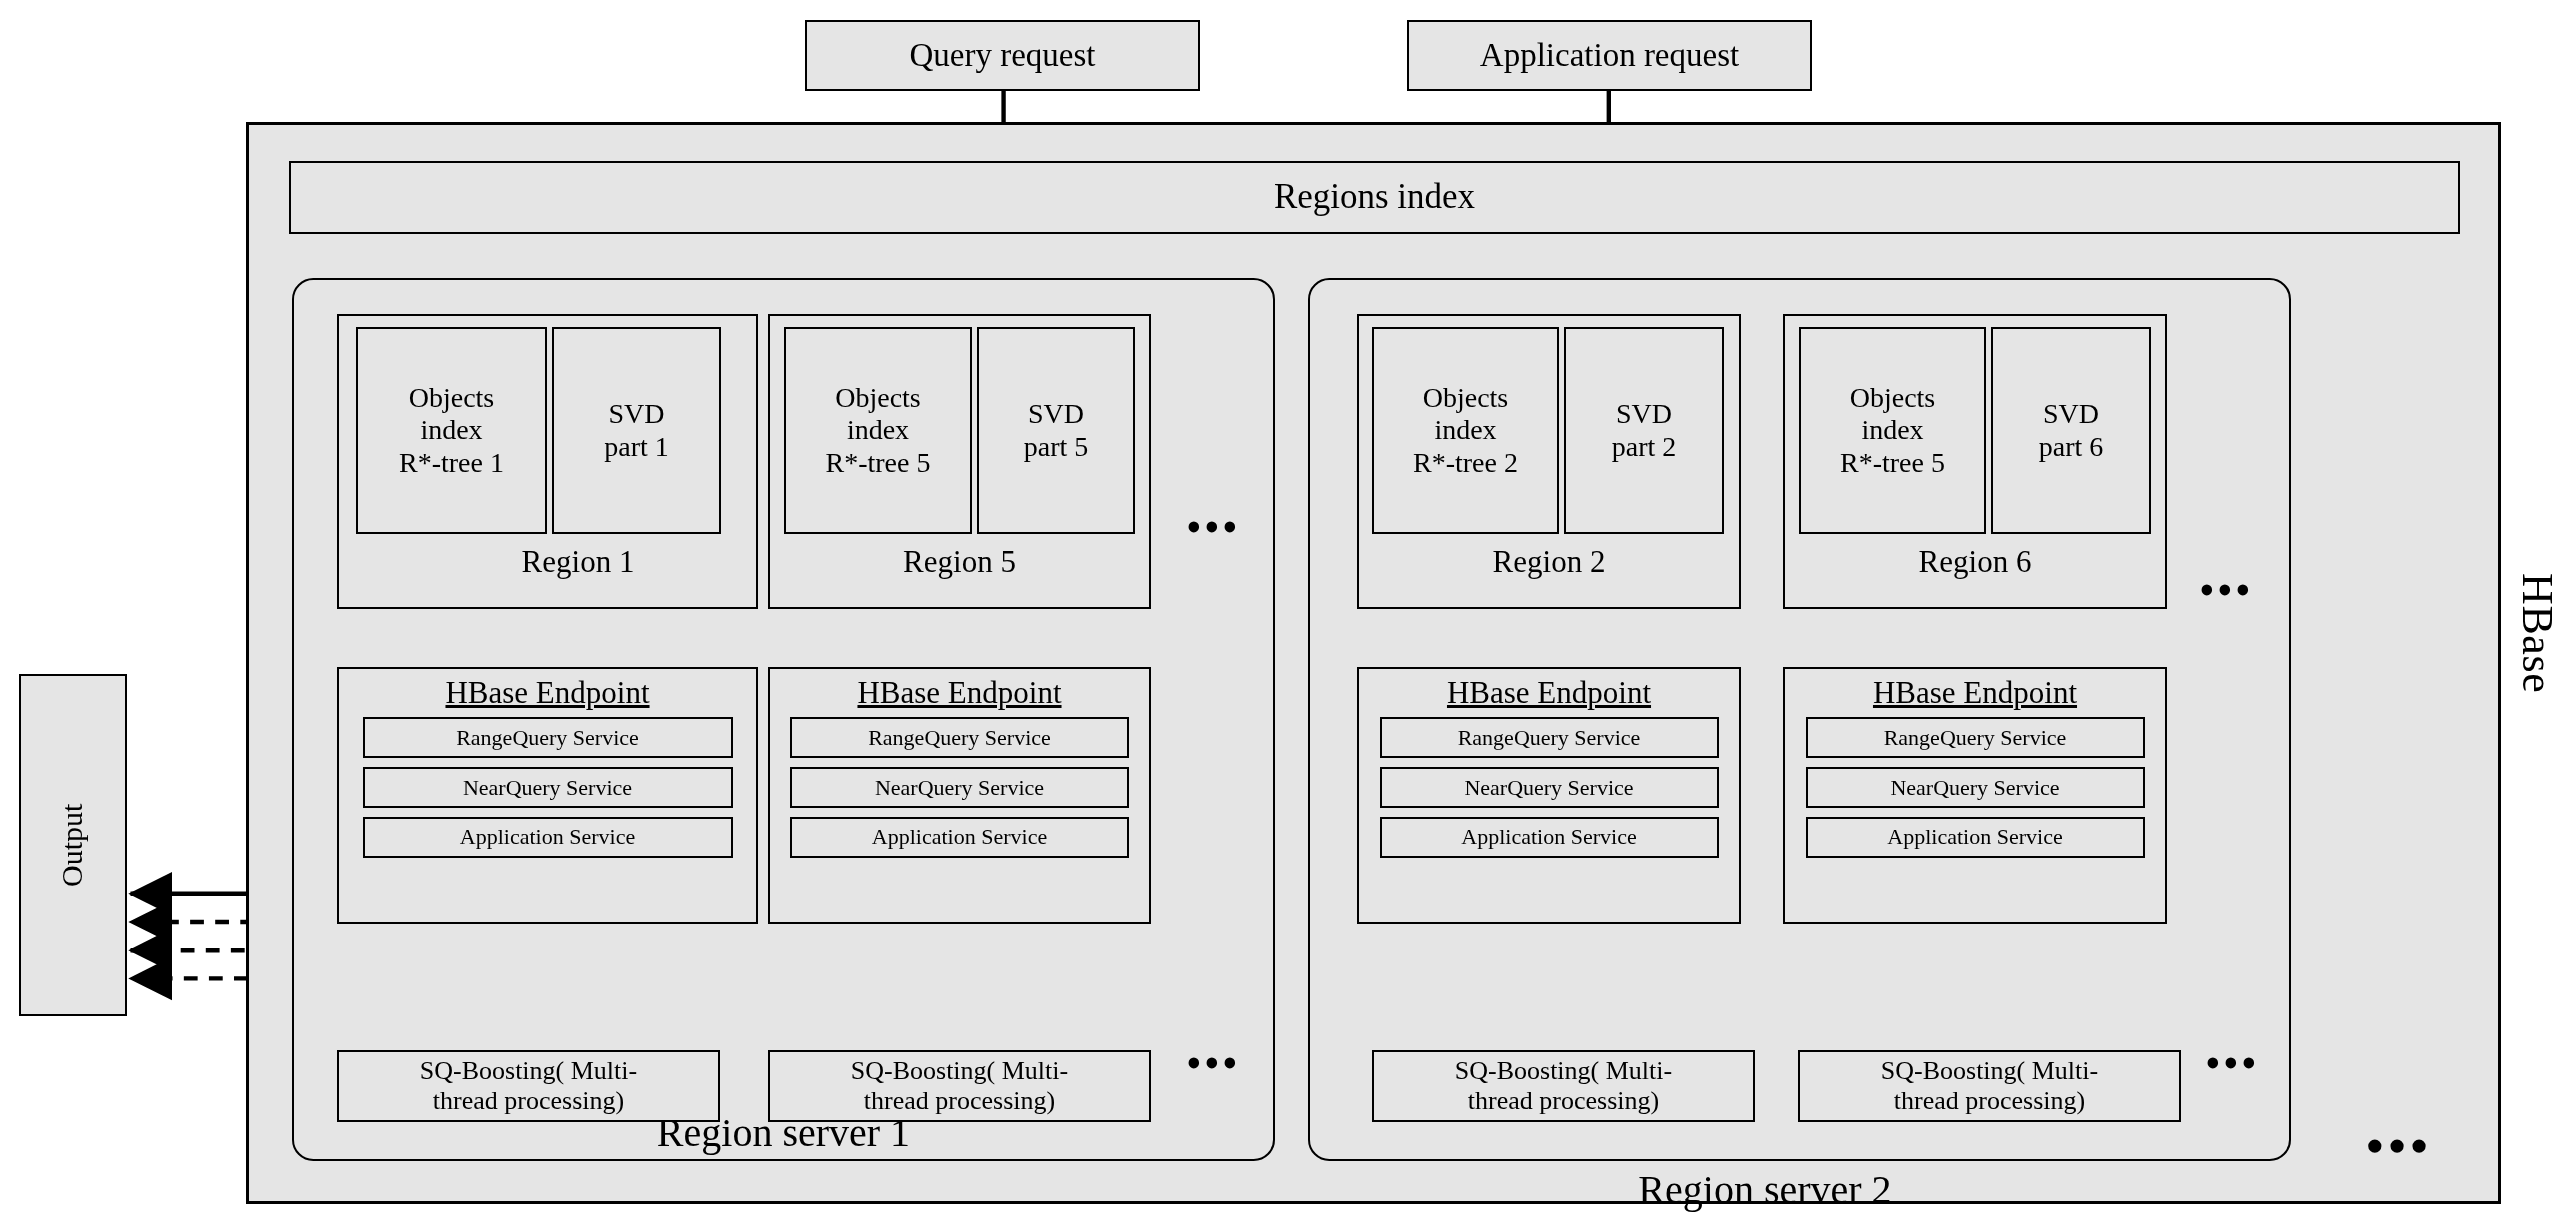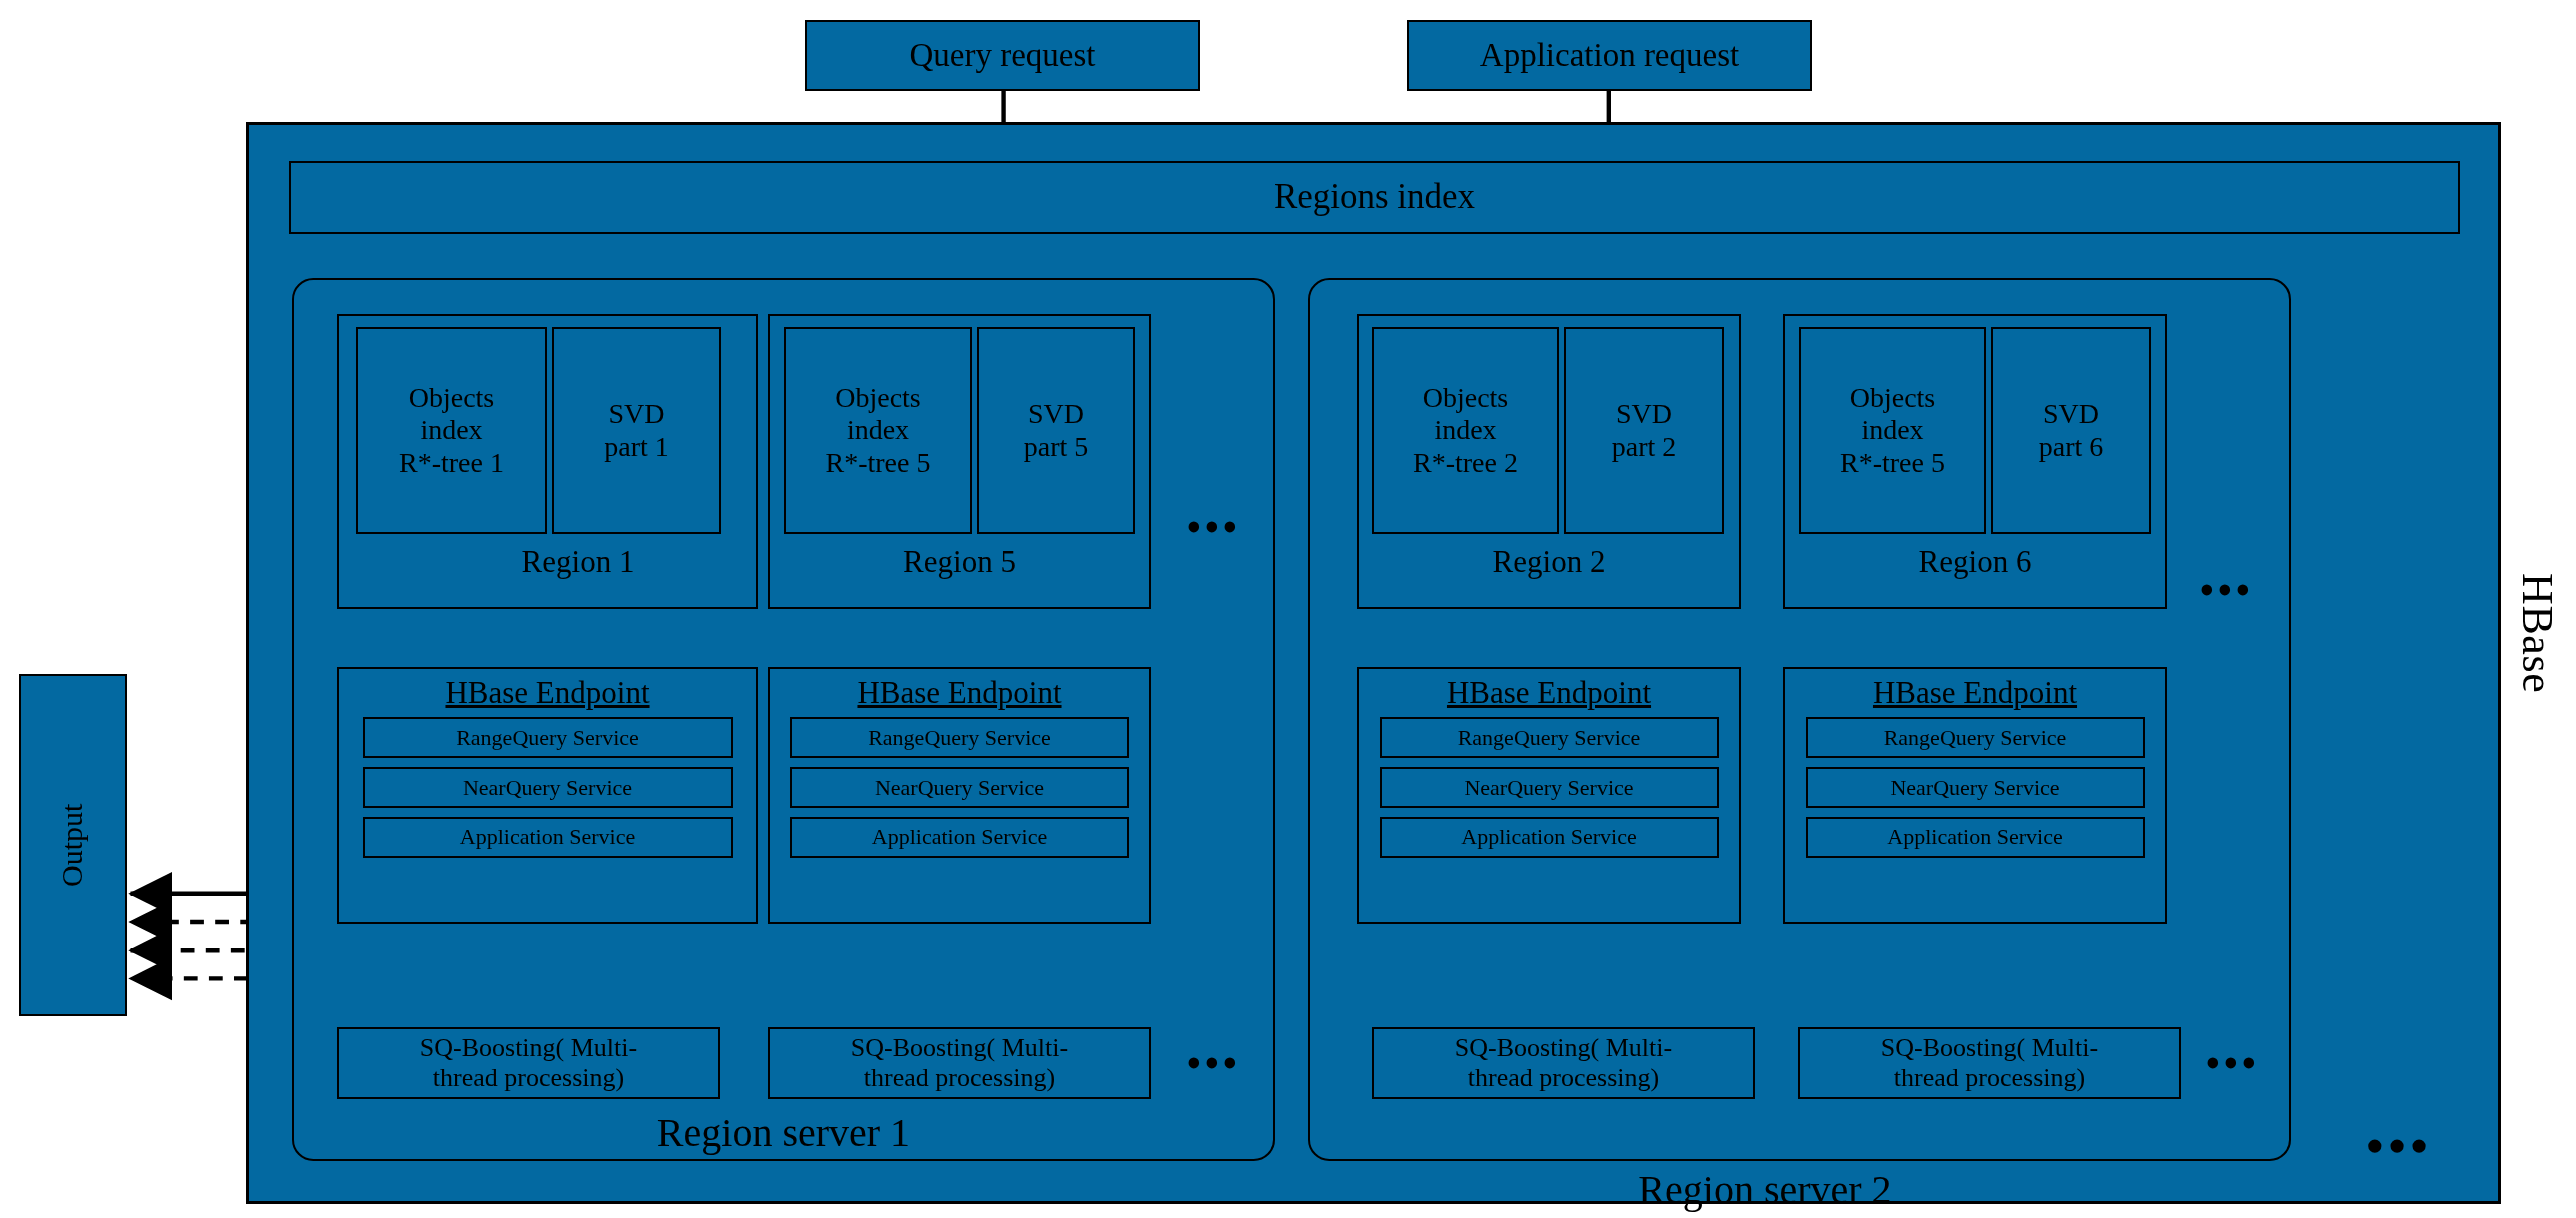--- a/index.html
+++ b/index.html
@@ -1,33 +1,33 @@
 <!DOCTYPE html>
 <html style="font-size:10px"><head>
 <meta charset="utf-8">
 <style>
   html,body{margin:0;padding:0;background:#fff;}
   body{width:2576px;height:1218px;position:relative;overflow:hidden;
        font-family:"Liberation Serif","DejaVu Serif",serif;color:#000;}
-  .box{position:absolute;box-sizing:border-box;border:2.5px solid #000;background:#0369a1;
+  .box{position:absolute;box-sizing:border-box;border:2.5px solid #000;background:#e5e5e5;
        display:flex;align-items:center;justify-content:center;text-align:center;line-height:1.15;}
   .plain{position:absolute;display:flex;align-items:center;justify-content:center;text-align:center;}
   #svg{position:absolute;left:0;top:0;width:2576px;height:1218px;pointer-events:none;}
   .rounded{border-radius:21.3px;}
   .hbase-label{writing-mode:vertical-rl;text-orientation:mixed;font-size:44px;letter-spacing:0.6px;}
   .output-label{transform:rotate(-90deg);white-space:nowrap;font-size:30px;}
   .dots{font-size:39px;font-weight:bold;letter-spacing:4.4px;line-height:1;}
   .dots-big{font-size:49px;font-weight:bold;letter-spacing:5px;line-height:1;}
   .f-req{font-size:33px;}
   .f-regidx{font-size:35px;}
   .f-inner{font-size:28px;}
   .f-regionlbl{font-size:31px;}
   .f-endpoint{font-size:31px;text-decoration:underline;}
   .f-service{font-size:22px;align-items:center;}
-  .f-sq{font-size:26px;}
+  .f-sq{font-size:26px;margin-top:23px;}
   .f-server{font-size:40px;}
 </style>
 </head>
 <body>
 
 <svg id="svg" viewBox="0 0 4107 1942">
   <defs>
     <marker id="ah" markerWidth="10" markerHeight="10" refX="8.5" refY="5" orient="auto" markerUnits="strokeWidth">
       <path d="M0,0.6 L9,5 L0,9.4 z" fill="#000"></path>
     </marker>

